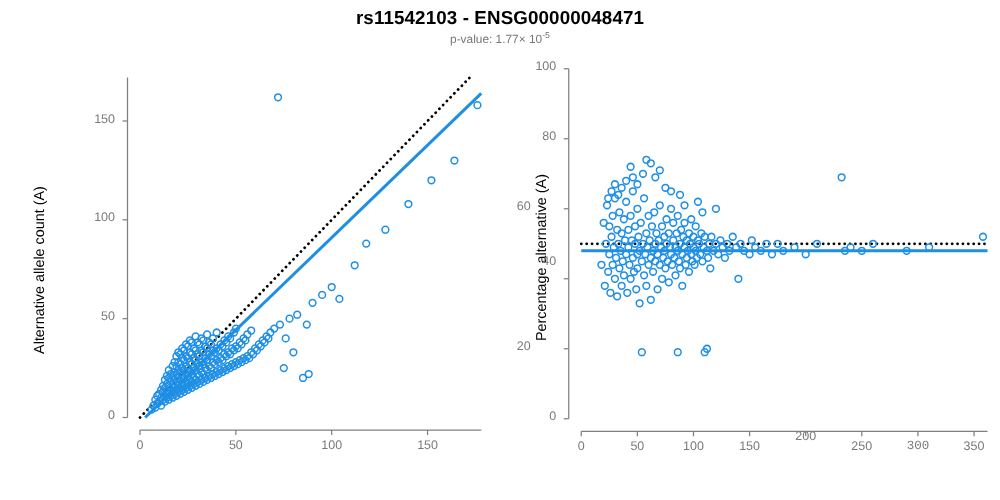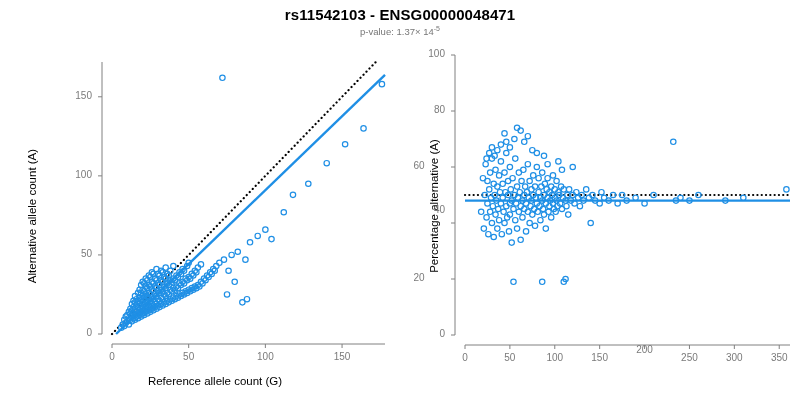--- a/index.html
+++ b/index.html
@@ -30,21 +30,21 @@
     white-space:nowrap;
   }
   svg{display:block;position:absolute;left:0;top:0;overflow:visible;}
 </style>
 </head>
 <body>
 
 <div id="root">
 
   <div class="title">rs11542103 - ENSG00000048471</div>
-  <div class="subtitle"><span>p-value: 1.37× 14</span><sup>-5</sup></div>
+  <div class="subtitle"><span>p-value: 1.77× 10</span><sup>-5</sup></div>
 
   <div class="panel" id="panel-left" style="left:0px;top:0px;width:400px;height:400px;">
     <svg id="svg-left" width="400" height="400">
         <line x1="112" y1="344" x2="385" y2="344" stroke="#808080" stroke-width="1"></line>
         <line x1="102" y1="62" x2="102" y2="334" stroke="#808080" stroke-width="1"></line>
         <line x1="112" y1="344" x2="112" y2="348" stroke="#808080" stroke-width="1"></line>
         <line x1="188.68539325842698" y1="344" x2="188.68539325842698" y2="348" stroke="#808080" stroke-width="1"></line>
         <line x1="265.37078651685397" y1="344" x2="265.37078651685397" y2="348" stroke="#808080" stroke-width="1"></line>
         <line x1="342.0561797752809" y1="344" x2="342.0561797752809" y2="348" stroke="#808080" stroke-width="1"></line>
         <line x1="98" y1="334" x2="102" y2="334" stroke="#808080" stroke-width="1"></line>
@@ -282,23 +282,20 @@
           <circle cx="308.314606741573" cy="183.7674418604651" r="2.7" fill="none" stroke="#1f8fe5" stroke-width="1.2"></circle>
           <circle cx="326.7191011235955" cy="163.2093023255814" r="2.7" fill="none" stroke="#1f8fe5" stroke-width="1.2"></circle>
           <circle cx="345.12359550561797" cy="144.2325581395349" r="2.7" fill="none" stroke="#1f8fe5" stroke-width="1.2"></circle>
           <circle cx="363.5280898876405" cy="128.41860465116278" r="2.7" fill="none" stroke="#1f8fe5" stroke-width="1.2"></circle>
           <circle cx="381.9325842696629" cy="84.13953488372093" r="2.7" fill="none" stroke="#1f8fe5" stroke-width="1.2"></circle>
         </g>
       </svg>
     <div class="axis-title ylab" id="ylab-left" style="left:-68px;top:210px;width:200px;">
       <span>Alternative allele count (A)</span>
     </div>
-    <div class="axis-title" id="xlab-left" style="left:70px;top:375px;width:290px;">
-      <span>Reference allele count (G)</span>
-    </div>
   <div class="ticklab" style="left: 87px; top: 351px; width: 50px;">0</div>
       <div class="ticklab" style="left: 163.685px; top: 351px; width: 50px;">50</div>
       <div class="ticklab" style="left: 240.371px; top: 351px; width: 50px;">100</div>
       <div class="ticklab" style="left: 317.056px; top: 351px; width: 50px;">150</div>
       <div class="ticklab" style="left: 40px; top: 327px; width: 52px; text-align: right;">0</div>
       <div class="ticklab" style="left: 40px; top: 247.93px; width: 52px; text-align: right;">50</div>
       <div class="ticklab" style="left: 40px; top: 168.86px; width: 52px; text-align: right;">100</div>
       <div class="ticklab" style="left: 40px; top: 89.7907px; width: 52px; text-align: right;">150</div>
     </div>
 
@@ -520,21 +517,21 @@
       </svg>
     <div class="axis-title ylab" id="ylab-right" style="left:-66px;top:200px;width:200px;">
       <span>Percentage alternative (A)</span>
     </div>
   <div class="ticklab" style="left: 40px; top: 352px; width: 50px;">0</div>
       <div class="ticklab" style="left: 84.8895px; top: 352px; width: 50px;">50</div>
       <div class="ticklab" style="left: 129.779px; top: 352px; width: 50px;">100</div>
       <div class="ticklab" style="left: 174.669px; top: 352px; width: 50px;">150</div>
       <div class="ticklab" style="left: 219.558px; top: 344px; width: 50px;">200</div>
       <div class="ticklab" style="left: 264.448px; top: 352px; width: 50px;">250</div>
-      <div class="ticklab" style="left: 309.337px; top: 352px; width: 50px;">300</div>
+      <div class="ticklab" style="left: 309.337px; top: 352px; width: 50px; font-family: Liberation Mono, monospace;">300</div>
       <div class="ticklab" style="left: 354.227px; top: 352px; width: 50px;">350</div>
       <div class="ticklab" style="left: -7px; top: 328px; width: 52px; text-align: right;">0</div>
       <div class="ticklab" style="left: -7px; top: 272px; width: 52px; text-align: center;">20</div>
       <div class="ticklab" style="left: -7px; top: 204px; width: 52px; text-align: right;">40</div>
       <div class="ticklab" style="left: -7px; top: 160px; width: 52px; text-align: center;">60</div>
       <div class="ticklab" style="left: -7px; top: 104px; width: 52px; text-align: right;">80</div>
       <div class="ticklab" style="left: -7px; top: 48px; width: 52px; text-align: right;">100</div>
     </div>
 
 </div>

